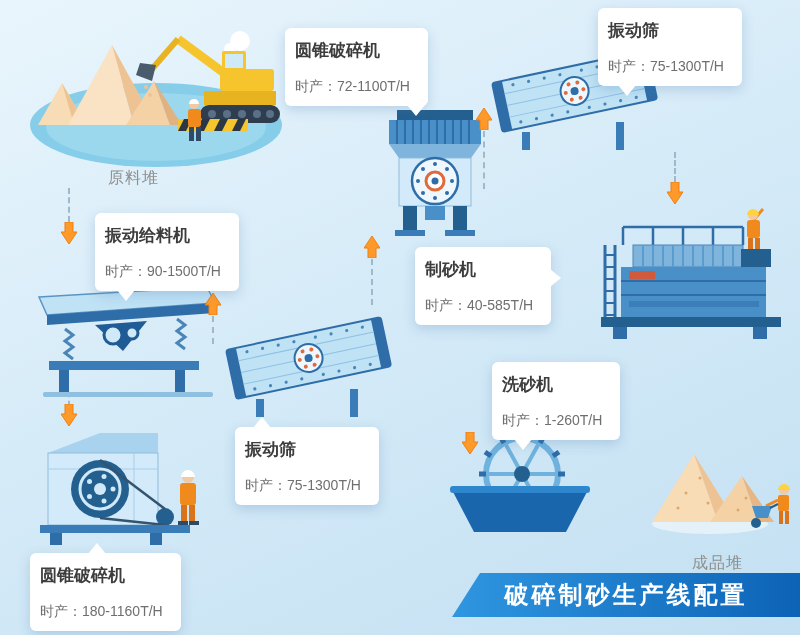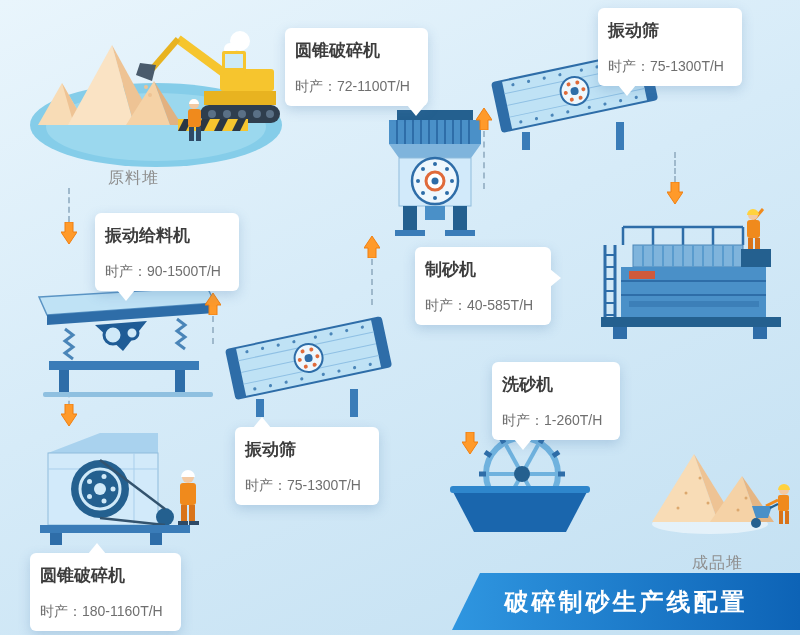--- a/index.html
+++ b/index.html
@@ -20,21 +20,21 @@
   .tip-down{border-top:11px solid #fff;border-bottom:none;bottom:-10px;}
   .tip-up{border-bottom:11px solid #fff;border-top:none;top:-10px;}
   .tip-right{border-left:11px solid #fff;border-right:none;right:-10px;}
   
   .pile-label{position:absolute;font-size:16px;color:#8f8f8f;letter-spacing:1px;z-index:5;}
   
   .dash{position:absolute;width:0;border-left:2px dashed #9fb9cc;z-index:2;}
   .arrow{position:absolute;z-index:4;line-height:0;}
   
   .banner{
-    position:absolute;right:0;top:573px;width:348px;height:57px;z-index:8;
+    position:absolute;right:0;top:573px;width:348px;height:44px;z-index:8;
     background:linear-gradient(90deg,#2f96e0,#0d63b6);
     clip-path:polygon(28px 0,100% 0,100% 100%,0 100%);
     display:flex;align-items:center;justify-content:center;
     color:#fff;font-size:24px;font-weight:bold;letter-spacing:3px;
   }
   .machine{position:absolute;z-index:3;line-height:0;}
 </style>
 </head>
 <body>
 

